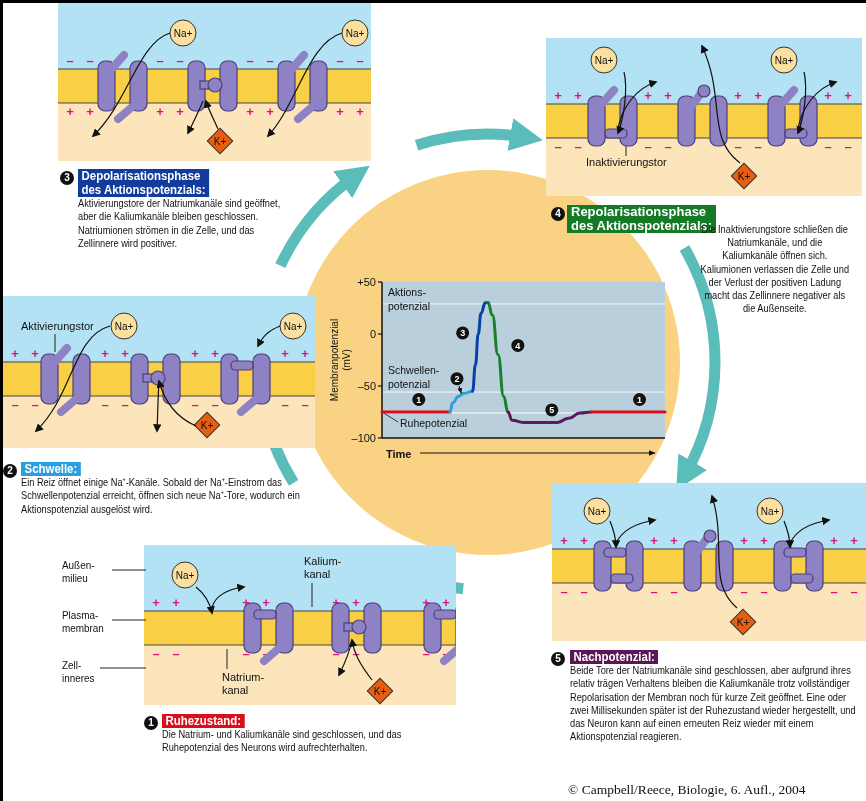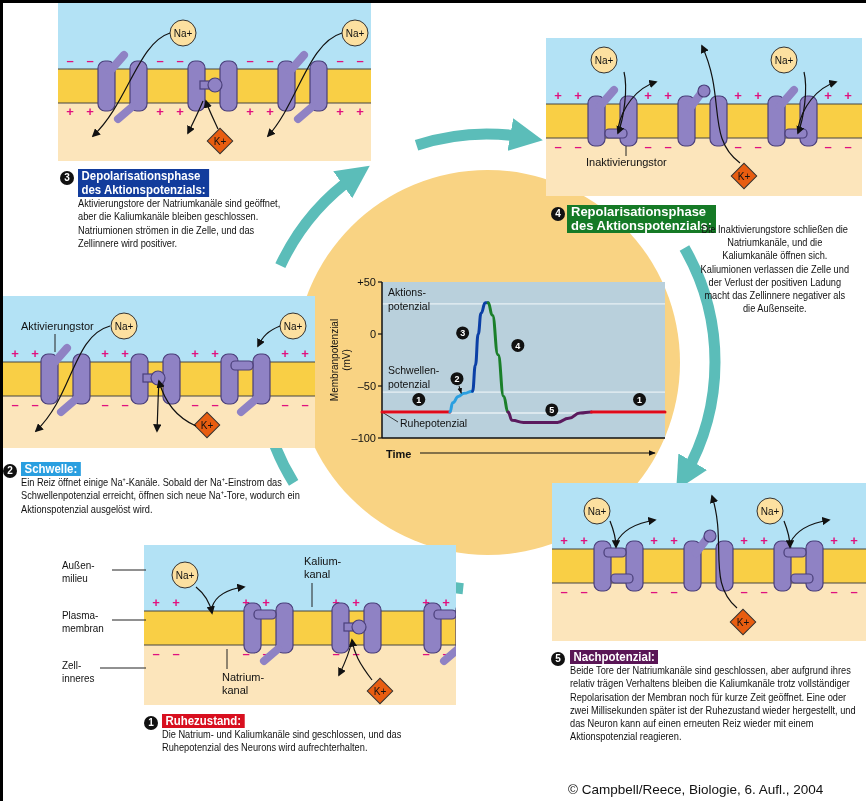--- a/index.html
+++ b/index.html
@@ -7,21 +7,21 @@
   #canvas{position:absolute;left:0;top:0;width:866px;height:801px;background:#fff;}
   .topbar{position:absolute;left:0;top:0;width:866px;height:3px;background:#000;}
   .leftbar{position:absolute;left:0;top:0;width:3px;height:801px;background:#000;}
   .bigcircle{position:absolute;left:295px;top:170px;width:385px;height:385px;border-radius:50%;background:#f9d383;}
   .panel{position:absolute;overflow:hidden;}
   .panel svg{display:block;}
   .caption{position:absolute;font-family:"Liberation Sans",sans-serif;font-size:10.5px;line-height:13.2px;color:#111;transform:scaleX(.88);transform-origin:left top;}
   .cap-head{display:inline-block;color:#fff;font-weight:bold;font-size:13px;line-height:14px;padding:0 4px;}
   .num{position:absolute;width:14px;height:14px;border-radius:50%;background:#111;color:#fff;font-weight:bold;font-size:10px;line-height:14px;text-align:center;}
   .side-label{position:absolute;font-size:11px;line-height:13px;color:#111;transform:scaleX(.9);transform-origin:left top;}
-  .copyright{position:absolute;left:568px;top:782px;font-size:13.5px;color:#111;}
+  .copyright{position:absolute;left:568px;top:782px;font-size:13.5px;color:#111;font-family:Liberation Serif, serif;}
 </style>
 </head>
 <body>
 
 <div id="canvas">
   <div class="topbar"></div>
   <div class="leftbar"></div>
 
   <div class="bigcircle"></div>
 

